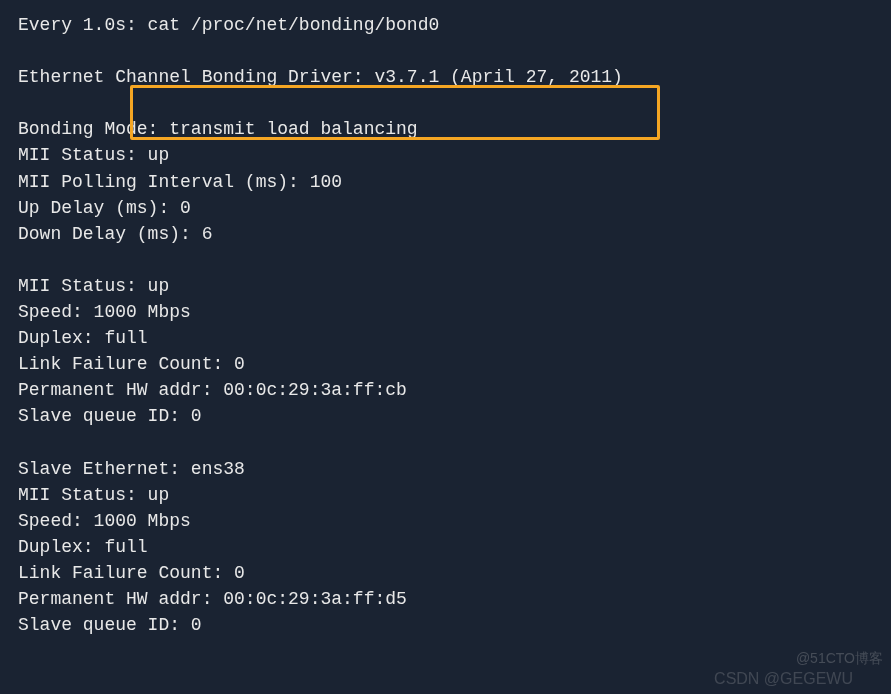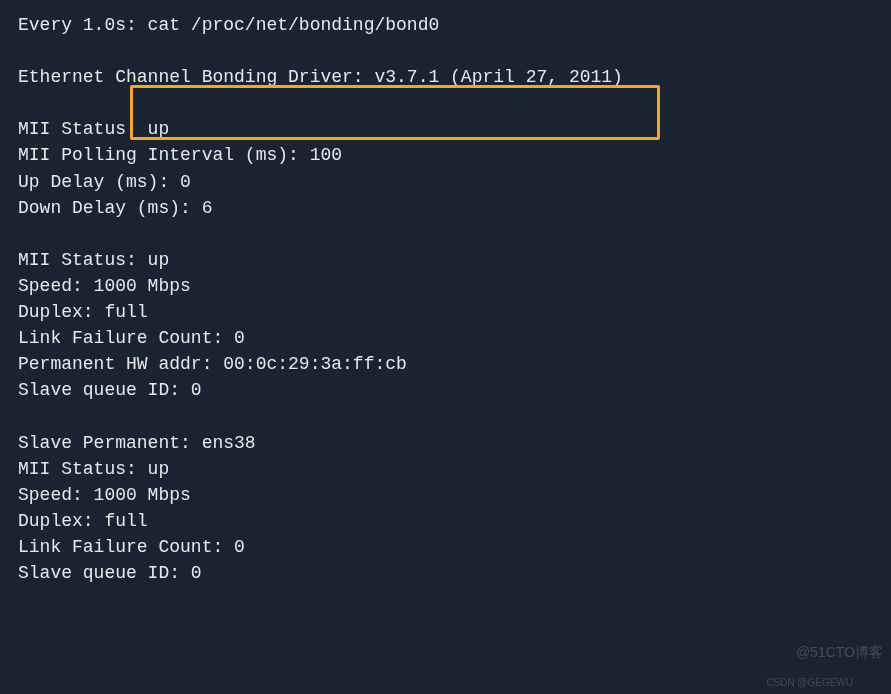--- a/index.html
+++ b/index.html
@@ -32,61 +32,63 @@
       border-radius: 2px;
       left: 130px;
       top: 85px;
       width: 530px;
       height: 55px;
       pointer-events: none;
     }
     .watermark-right {
       position: absolute;
       right: 8px;
-      bottom: 32px;
+      bottom: 26px;
       color: rgba(200, 200, 200, 0.25);
       font-size: 14px;
       font-family: Arial, sans-serif;
       font-weight: normal;
     }
     .watermark-center {
       position: absolute;
       right: 38px;
       bottom: 4px;
       color: rgba(200, 200, 200, 0.22);
-      font-size: 10px;
+      font-size: 16px;
       font-family: Arial, sans-serif;
       font-weight: normal;
       margin-left: 14px;
     }
   </style>
 </head>
 <body>
 
 <div>
   <div class="line">Every 1.0s: cat /proc/net/bonding/bond0</div>
   <div class="blank-line"></div>
   <div class="line">Ethernet Channel Bonding Driver: v3.7.1 (April 27, 2011)</div>
   <div class="blank-line"></div>
+  <div class="line">Bonding Mode: transmit load balancing</div>
   <div class="line">MII Status: up</div>
   <div class="line">MII Polling Interval (ms): 100</div>
   <div class="line">Up Delay (ms): 0</div>
   <div class="line">Down Delay (ms): 6</div>
   <div class="blank-line"></div>
   <div class="line">MII Status: up</div>
   <div class="line">Speed: 1000 Mbps</div>
   <div class="line">Duplex: full</div>
   <div class="line">Link Failure Count: 0</div>
   <div class="line">Permanent HW addr: 00:0c:29:3a:ff:cb</div>
   <div class="line">Slave queue ID: 0</div>
   <div class="blank-line"></div>
-  <div class="line">Slave Permanent: ens38</div>
+  <div class="line">Slave Ethernet: ens38</div>
   <div class="line">MII Status: up</div>
   <div class="line">Speed: 1000 Mbps</div>
   <div class="line">Duplex: full</div>
   <div class="line">Link Failure Count: 0</div>
+  <div class="line">Permanent HW addr: 00:0c:29:3a:ff:d5</div>
   <div class="line">Slave queue ID: 0</div>
 </div>
 
 <div class="highlight-box"></div>
 
 <div class="watermark-right">@51CTO博客</div>
 <div class="watermark-center">CSDN @GEGEWU</div>
 
 </body></html>

